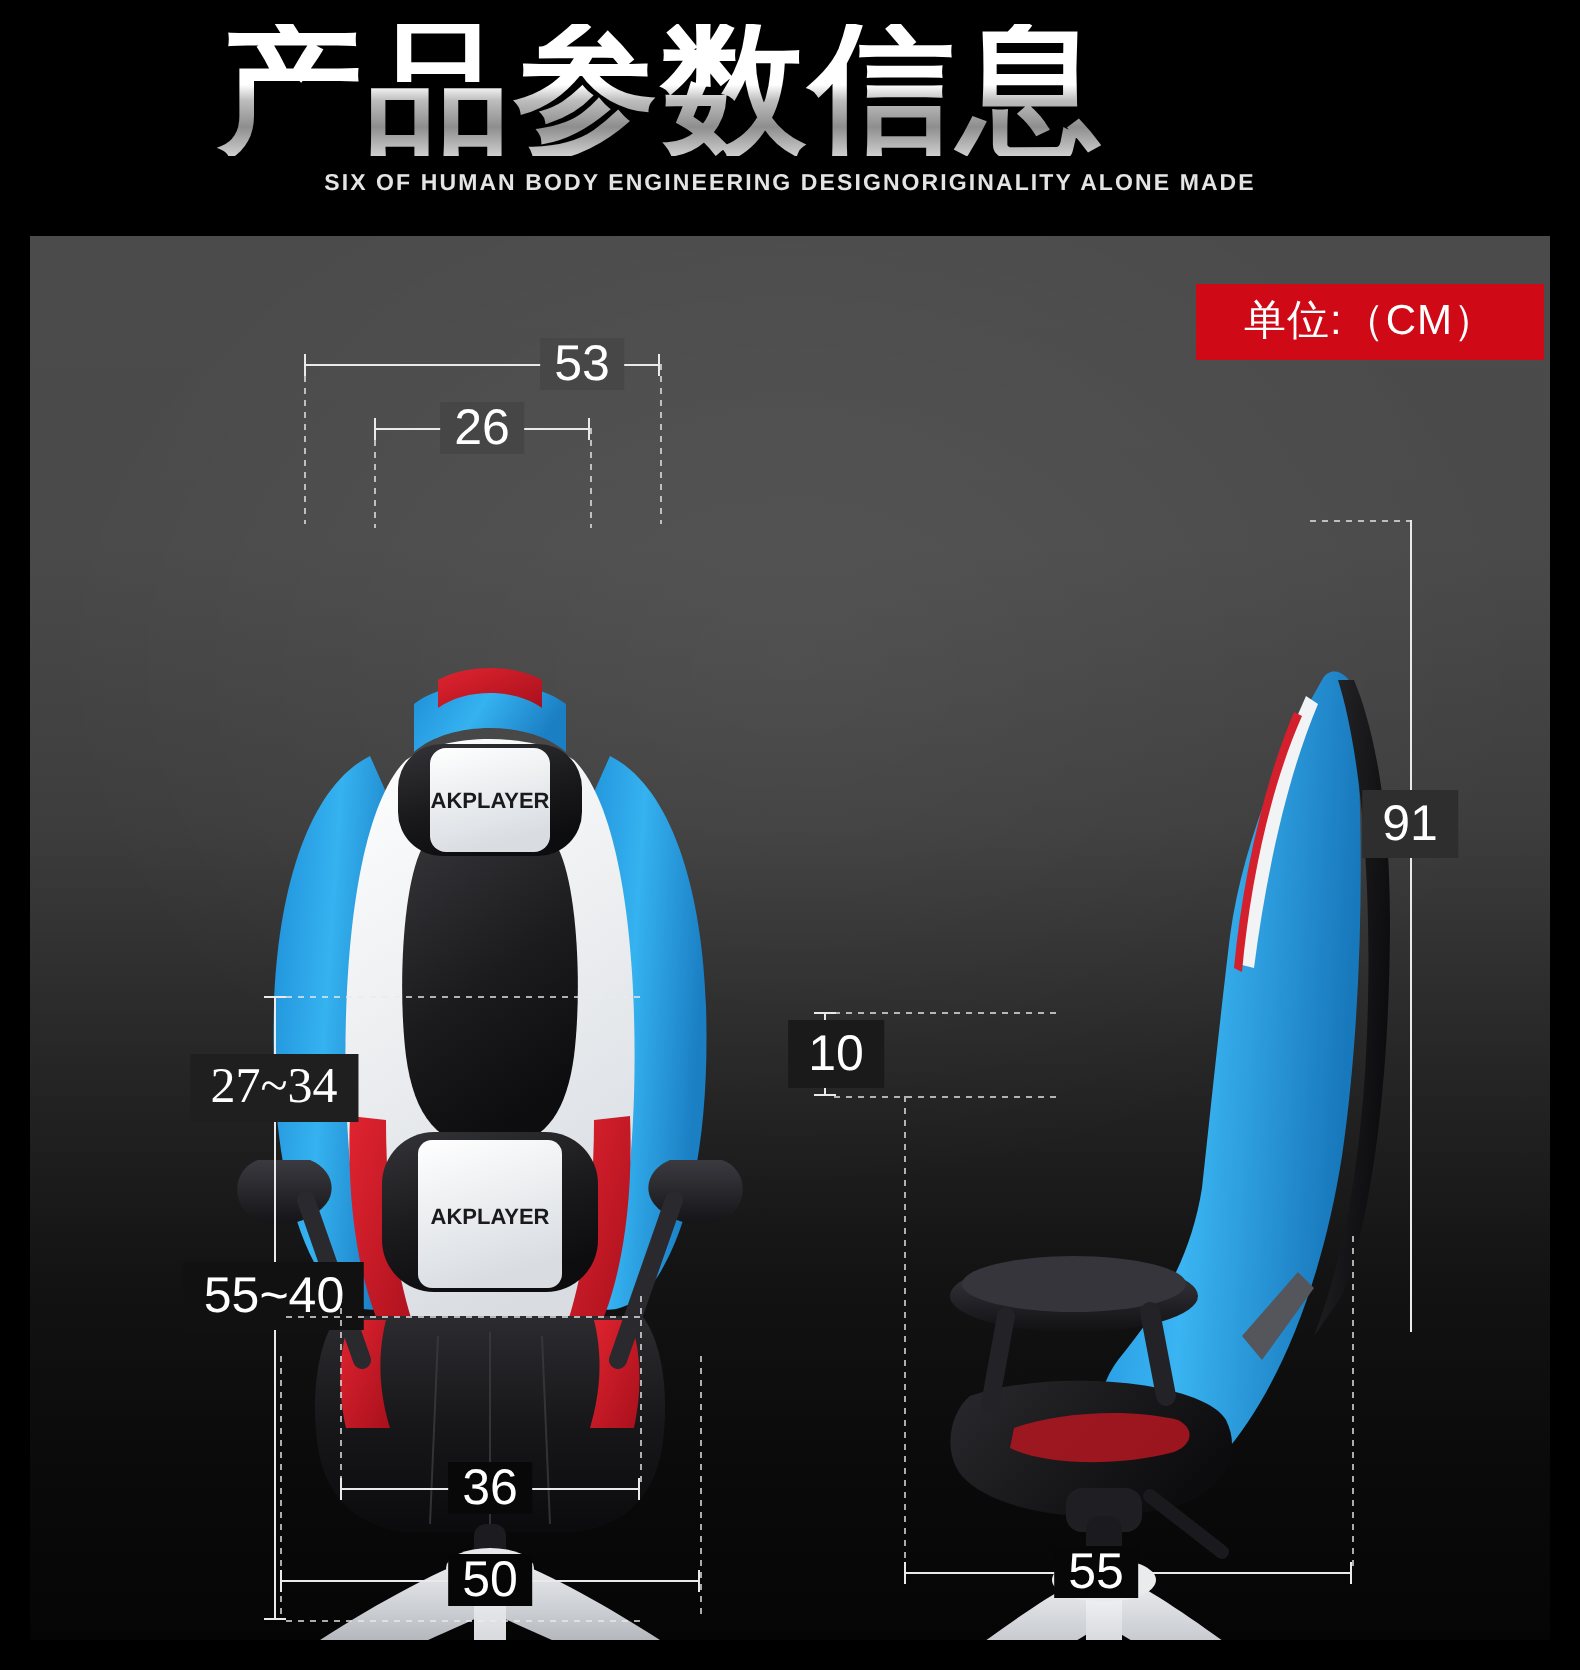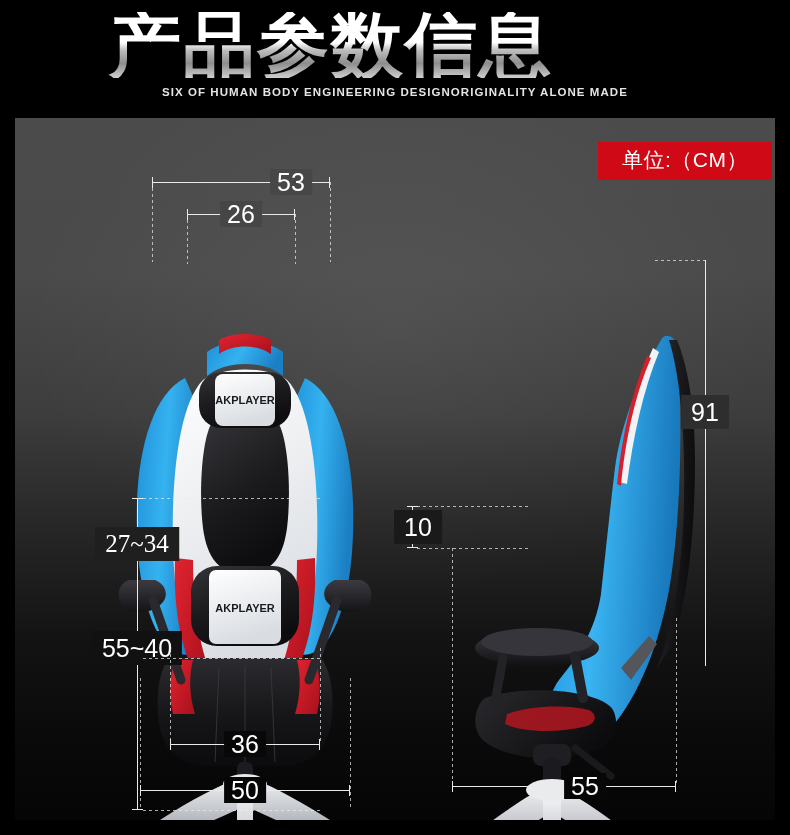--- a/index.html
+++ b/index.html
@@ -300,17 +300,17 @@
 
     <div class="dim-v caps" style="left:397px; top:388px; height:42px;"></div>
     <div class="lbl-v" style="left:403px; top:409px; background:#1a1a1a;">10</div>
     <div class="dot-h" style="left:402px; top:388px; width:112px;"></div>
     <div class="dot-h" style="left:402px; top:430px; width:112px;"></div>
 
     <div class="dot-v" style="left:437px; top:430px; height:236px;"></div>
     <div class="dot-v" style="left:661px; top:500px; height:166px;"></div>
 
     <div class="dim-h" style="left:437px; top:668px; width:224px;"></div>
-    <div class="lbl-h" style="left:570px; top:668px; background:#070707;">55</div>
+    <div class="lbl-h" style="left:533px; top:668px; background:#070707;">55</div>
 
     <div class="unit-badge" style="left:583px; top:24px;">单位:（CM）</div>
   </div>
 </div>
 
 </body></html>

